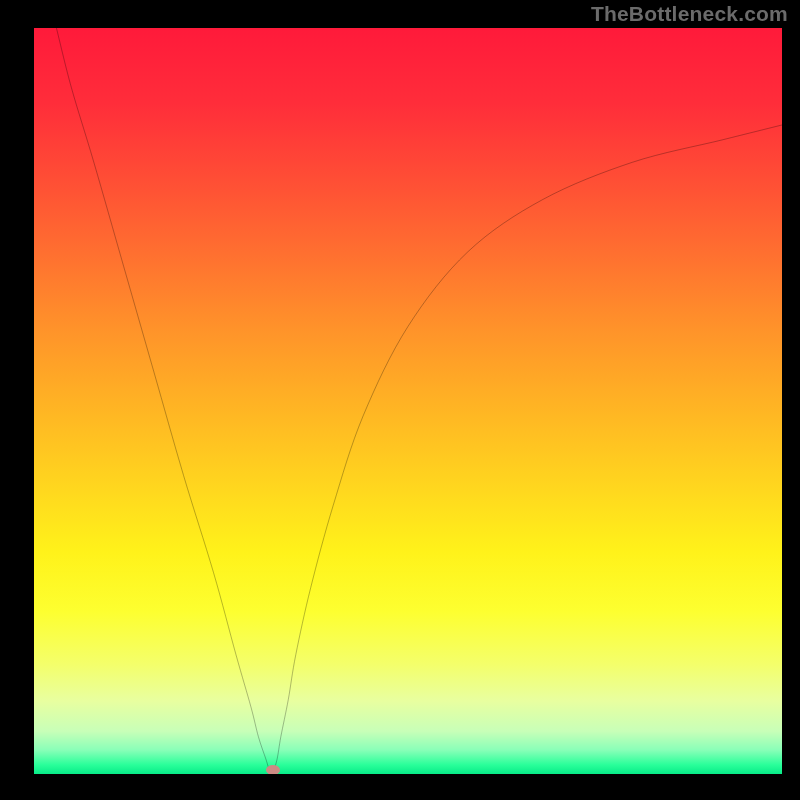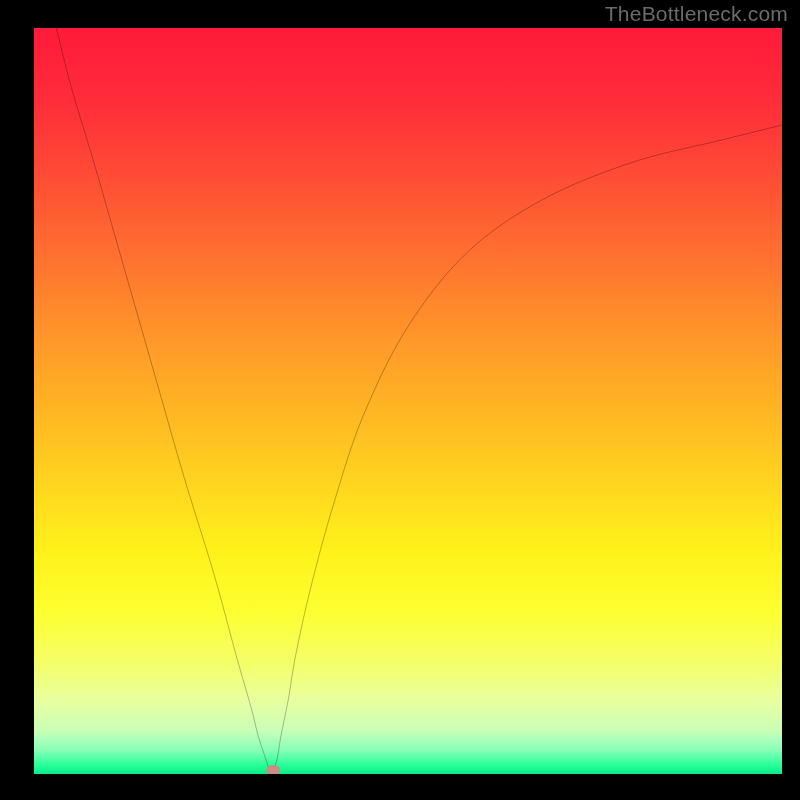--- a/index.html
+++ b/index.html
@@ -10,21 +10,21 @@
     position: relative;
     font-family: Arial, Helvetica, sans-serif;
     overflow: hidden;
   }
   .watermark {
     position: absolute;
     top: 2px;
     right: 12px;
     color: #6b6b6b;
     font-size: 21px;
-    font-weight: 400;
+    font-weight: 700;
     letter-spacing: 0.2px;
     z-index: 5;
   }
   .plot-area {
     position: absolute;
     left: 34px;
     top: 28px;
     width: 748px;
     height: 746px;
     overflow: hidden;

